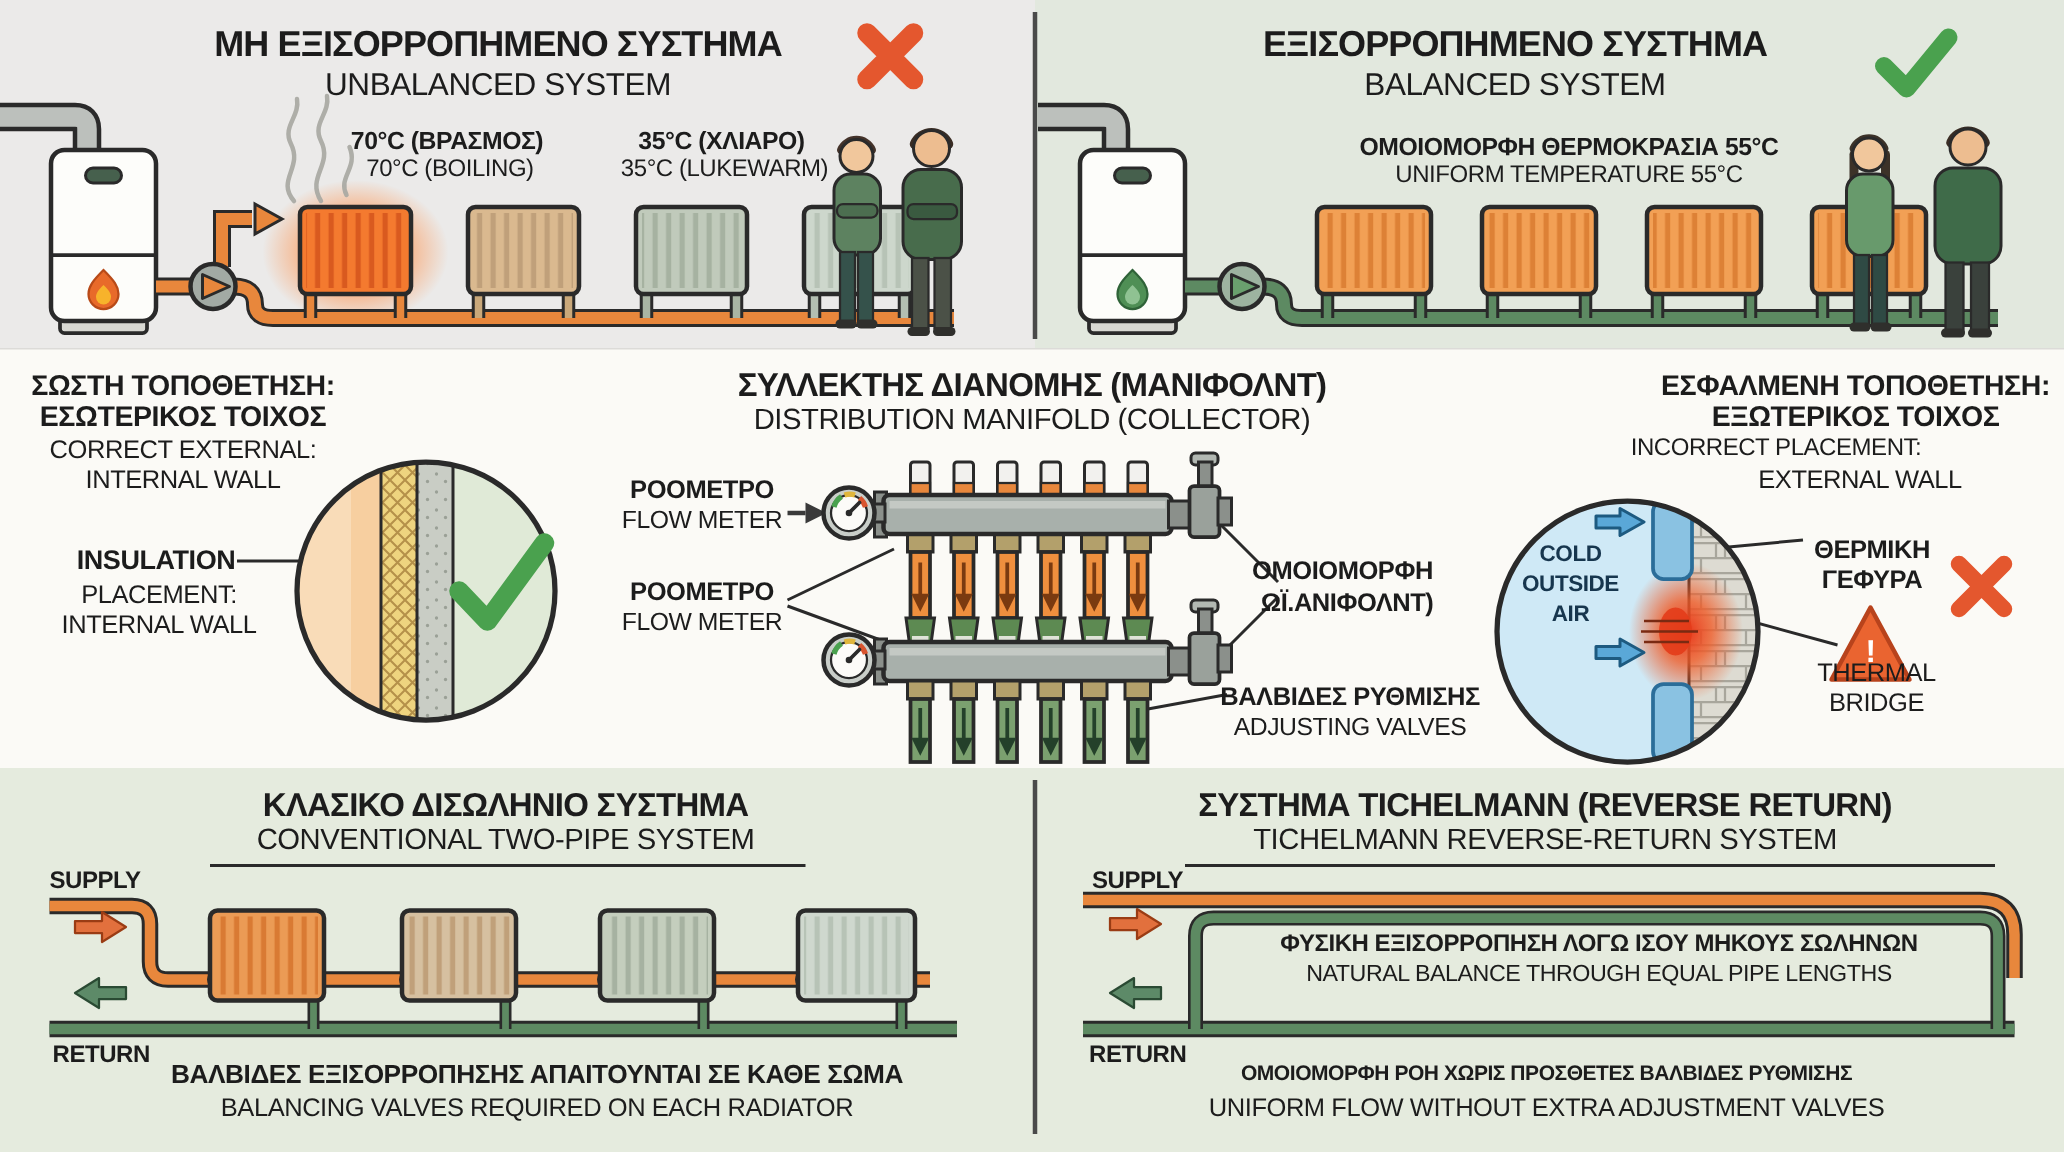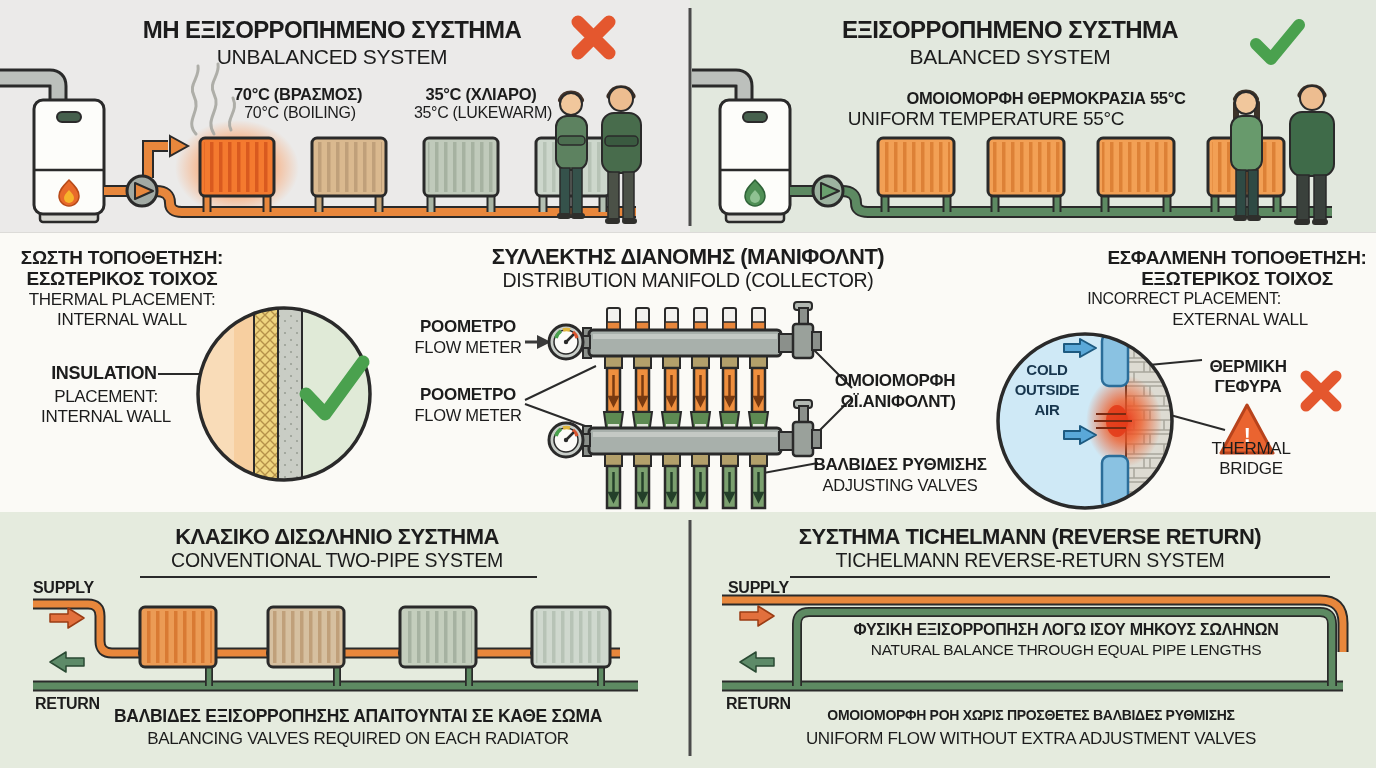--- a/index.html
+++ b/index.html
@@ -439,25 +439,25 @@
   <div class="t c b" style="left:332px;top:18px;font-size:24px;letter-spacing:-.6px">ΜΗ ΕΞΙΣΟΡΡΟΠΗΜΕΝΟ ΣΥΣΤΗΜΑ</div>
   <div class="t c" style="left:332px;top:46px;font-size:21px">UNBALANCED SYSTEM</div>
   <div class="t c b" style="left:298px;top:86px;font-size:16.5px">70°C (ΒΡΑΣΜΟΣ)</div>
   <div class="t c" style="left:300px;top:105px;font-size:16px">70°C (BOILING)</div>
   <div class="t c b" style="left:481px;top:86px;font-size:16.5px">35°C (ΧΛΙΑΡΟ)</div>
   <div class="t c" style="left:483px;top:105px;font-size:16px">35°C (LUKEWARM)</div>
 
   <div class="t c b" style="left:1010px;top:18px;font-size:24px;letter-spacing:-.6px">ΕΞΙΣΟΡΡΟΠΗΜΕΝΟ ΣΥΣΤΗΜΑ</div>
   <div class="t c" style="left:1010px;top:46px;font-size:21px">BALANCED SYSTEM</div>
   <div class="t c b" style="left:1046px;top:90px;font-size:16.5px">ΟΜΟΙΟΜΟΡΦΗ ΘΕΡΜΟΚΡΑΣΙΑ 55°C</div>
-  <div class="t c" style="left:986px;top:109px;font-size:19px">UNIFORM TEMPERATURE 55°C</div>
+  <div class="t c" style="left:1046px;top:109px;font-size:16px">UNIFORM TEMPERATURE 55°C</div>
 
   <div class="t c b" style="left:122px;top:248px;font-size:19px">ΣΩΣΤΗ ΤΟΠΟΘΕΤΗΣΗ:</div>
   <div class="t c b" style="left:122px;top:269px;font-size:19px">ΕΣΩΤΕΡΙΚΟΣ ΤΟΙΧΟΣ</div>
-  <div class="t c" style="left:122px;top:291px;font-size:17px">THERMAL PLACEMENT:</div>
+  <div class="t c" style="left:122px;top:291px;font-size:17px">CORRECT EXTERNAL:</div>
   <div class="t c" style="left:122px;top:311px;font-size:17px">INTERNAL WALL</div>
   <div class="t c b" style="left:104px;top:364px;font-size:18px">INSULATION</div>
   <div class="t c" style="left:106px;top:388px;font-size:17px">PLACEMENT:</div>
   <div class="t c" style="left:106px;top:408px;font-size:17px">INTERNAL WALL</div>
 
   <div class="t c b" style="left:688px;top:246px;font-size:22px;letter-spacing:-.5px">ΣΥΛΛΕΚΤΗΣ ΔΙΑΝΟΜΗΣ (ΜΑΝΙΦΟΛΝΤ)</div>
   <div class="t c" style="left:688px;top:271px;font-size:19.5px">DISTRIBUTION MANIFOLD (COLLECTOR)</div>
   <div class="t c b" style="left:468px;top:318px;font-size:17px">ΡΟΟΜΕΤΡΟ</div>
   <div class="t c" style="left:468px;top:339px;font-size:16.5px">FLOW METER</div>
   <div class="t c b" style="left:468px;top:386px;font-size:17px">ΡΟΟΜΕΤΡΟ</div>

